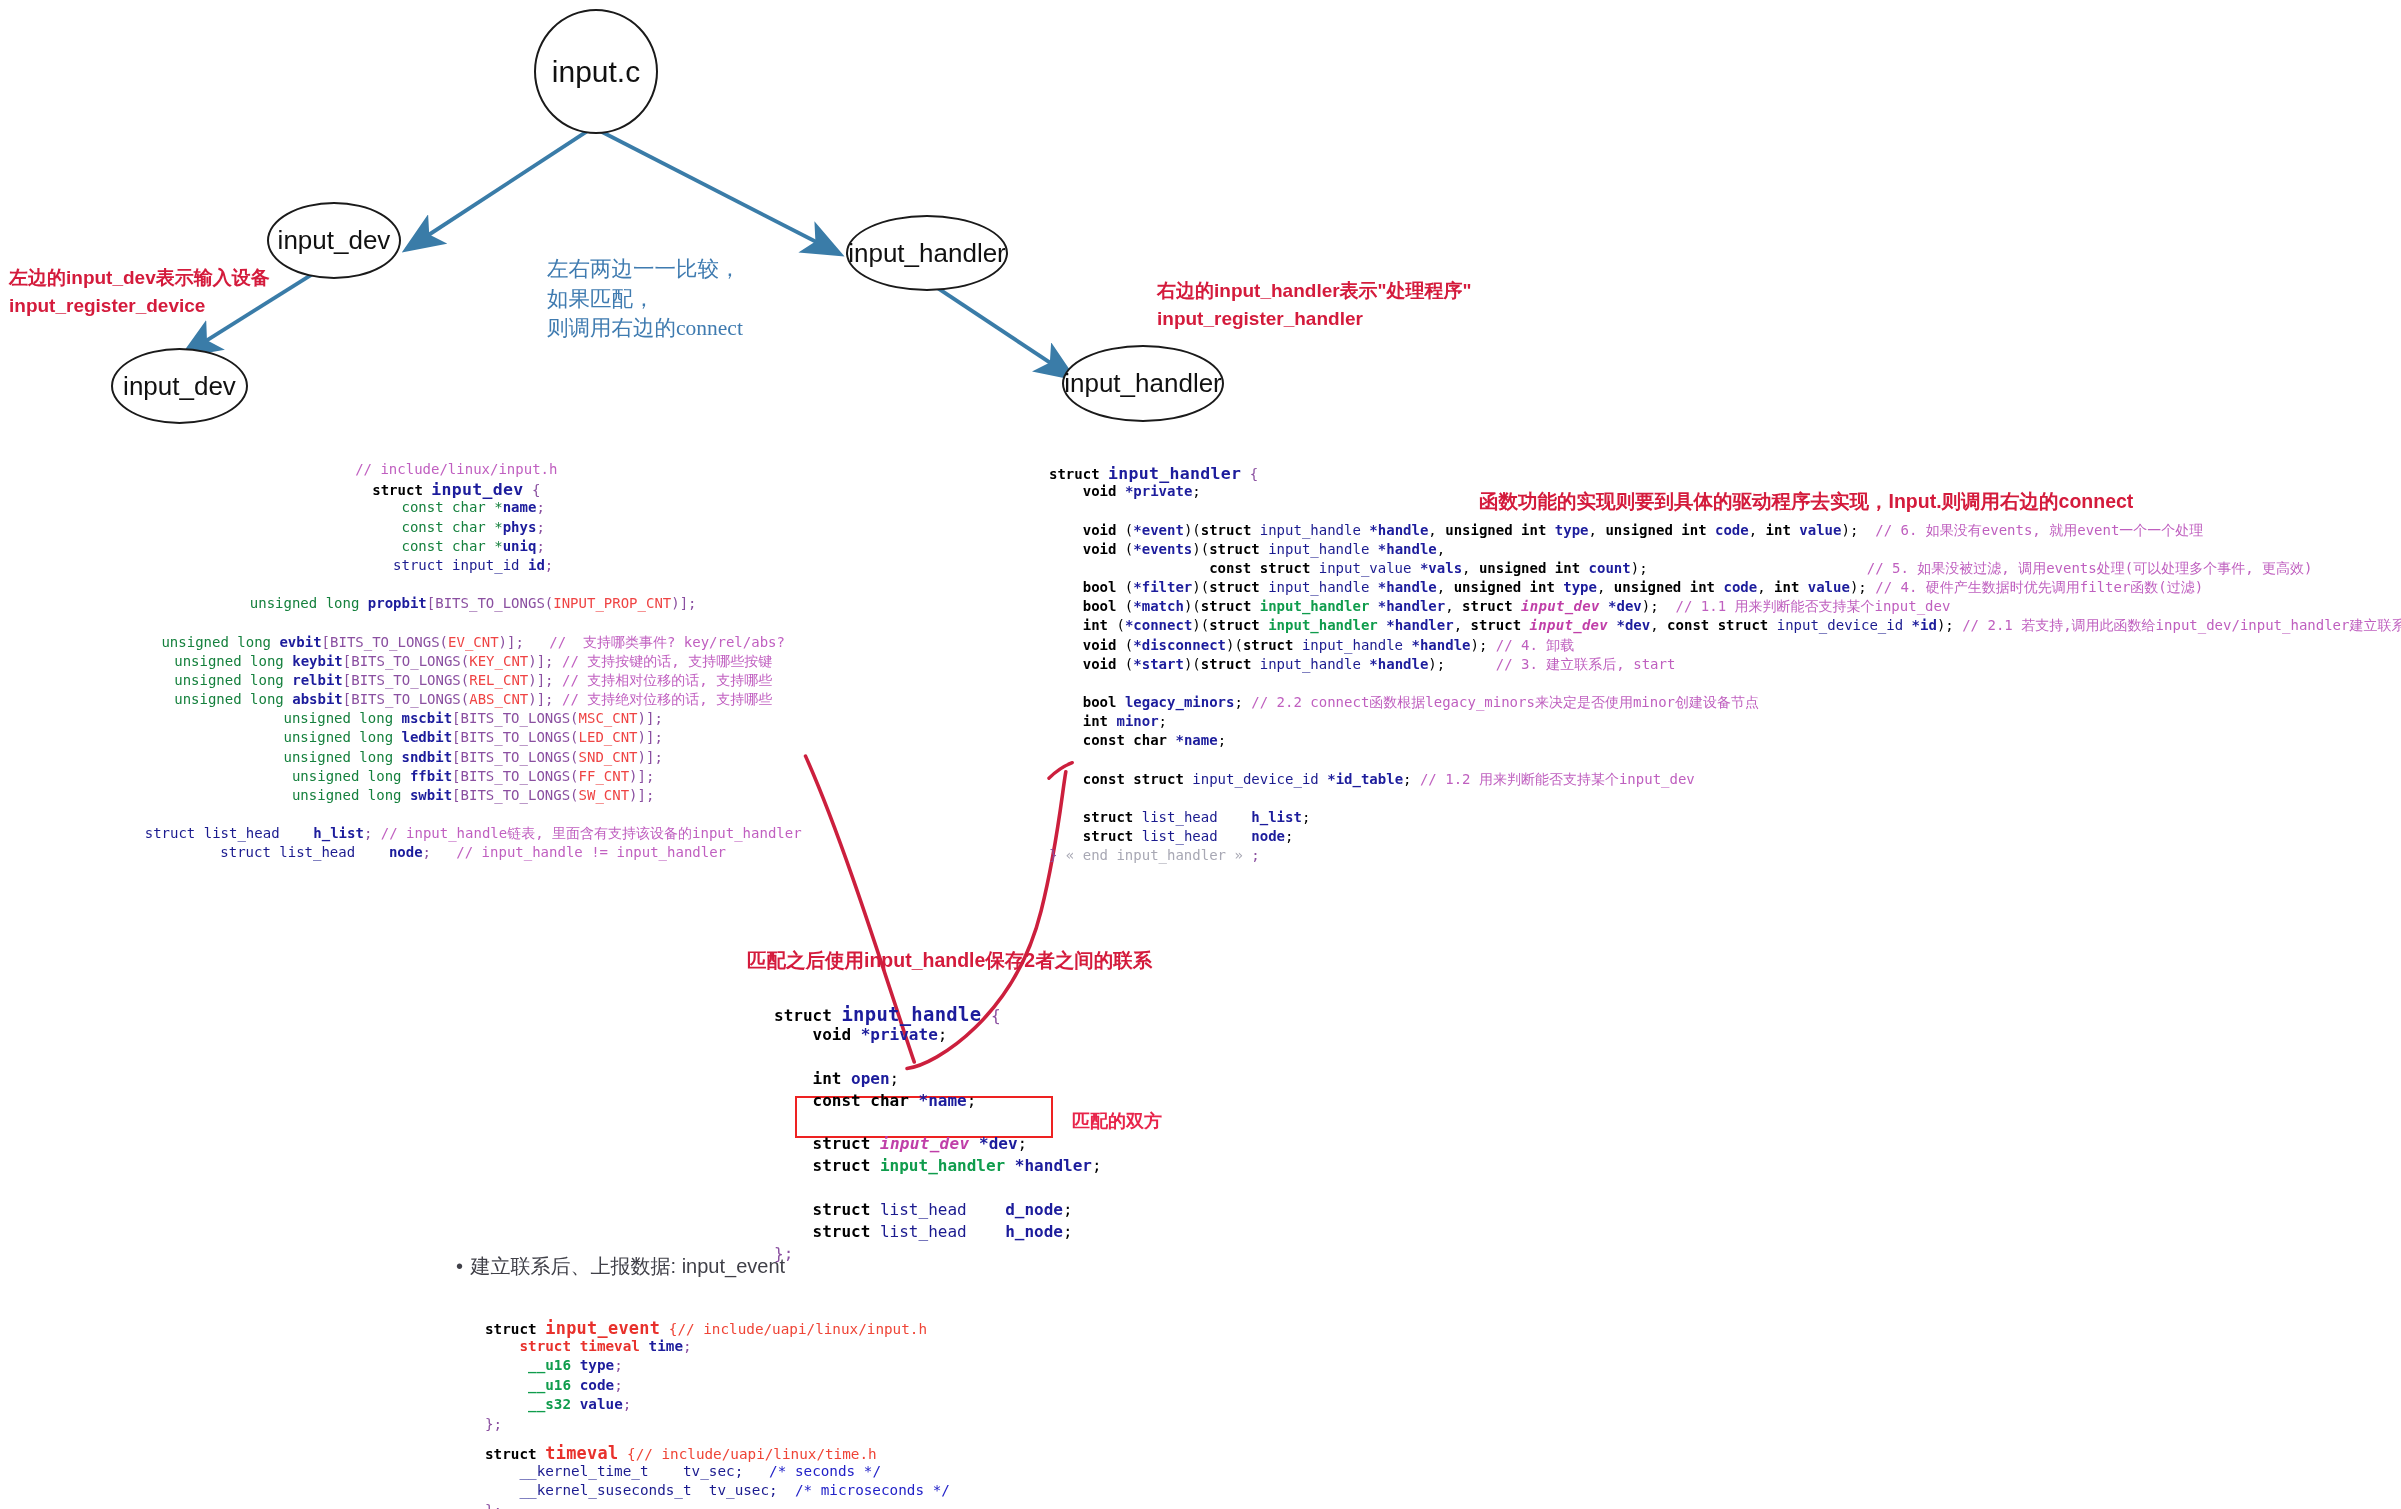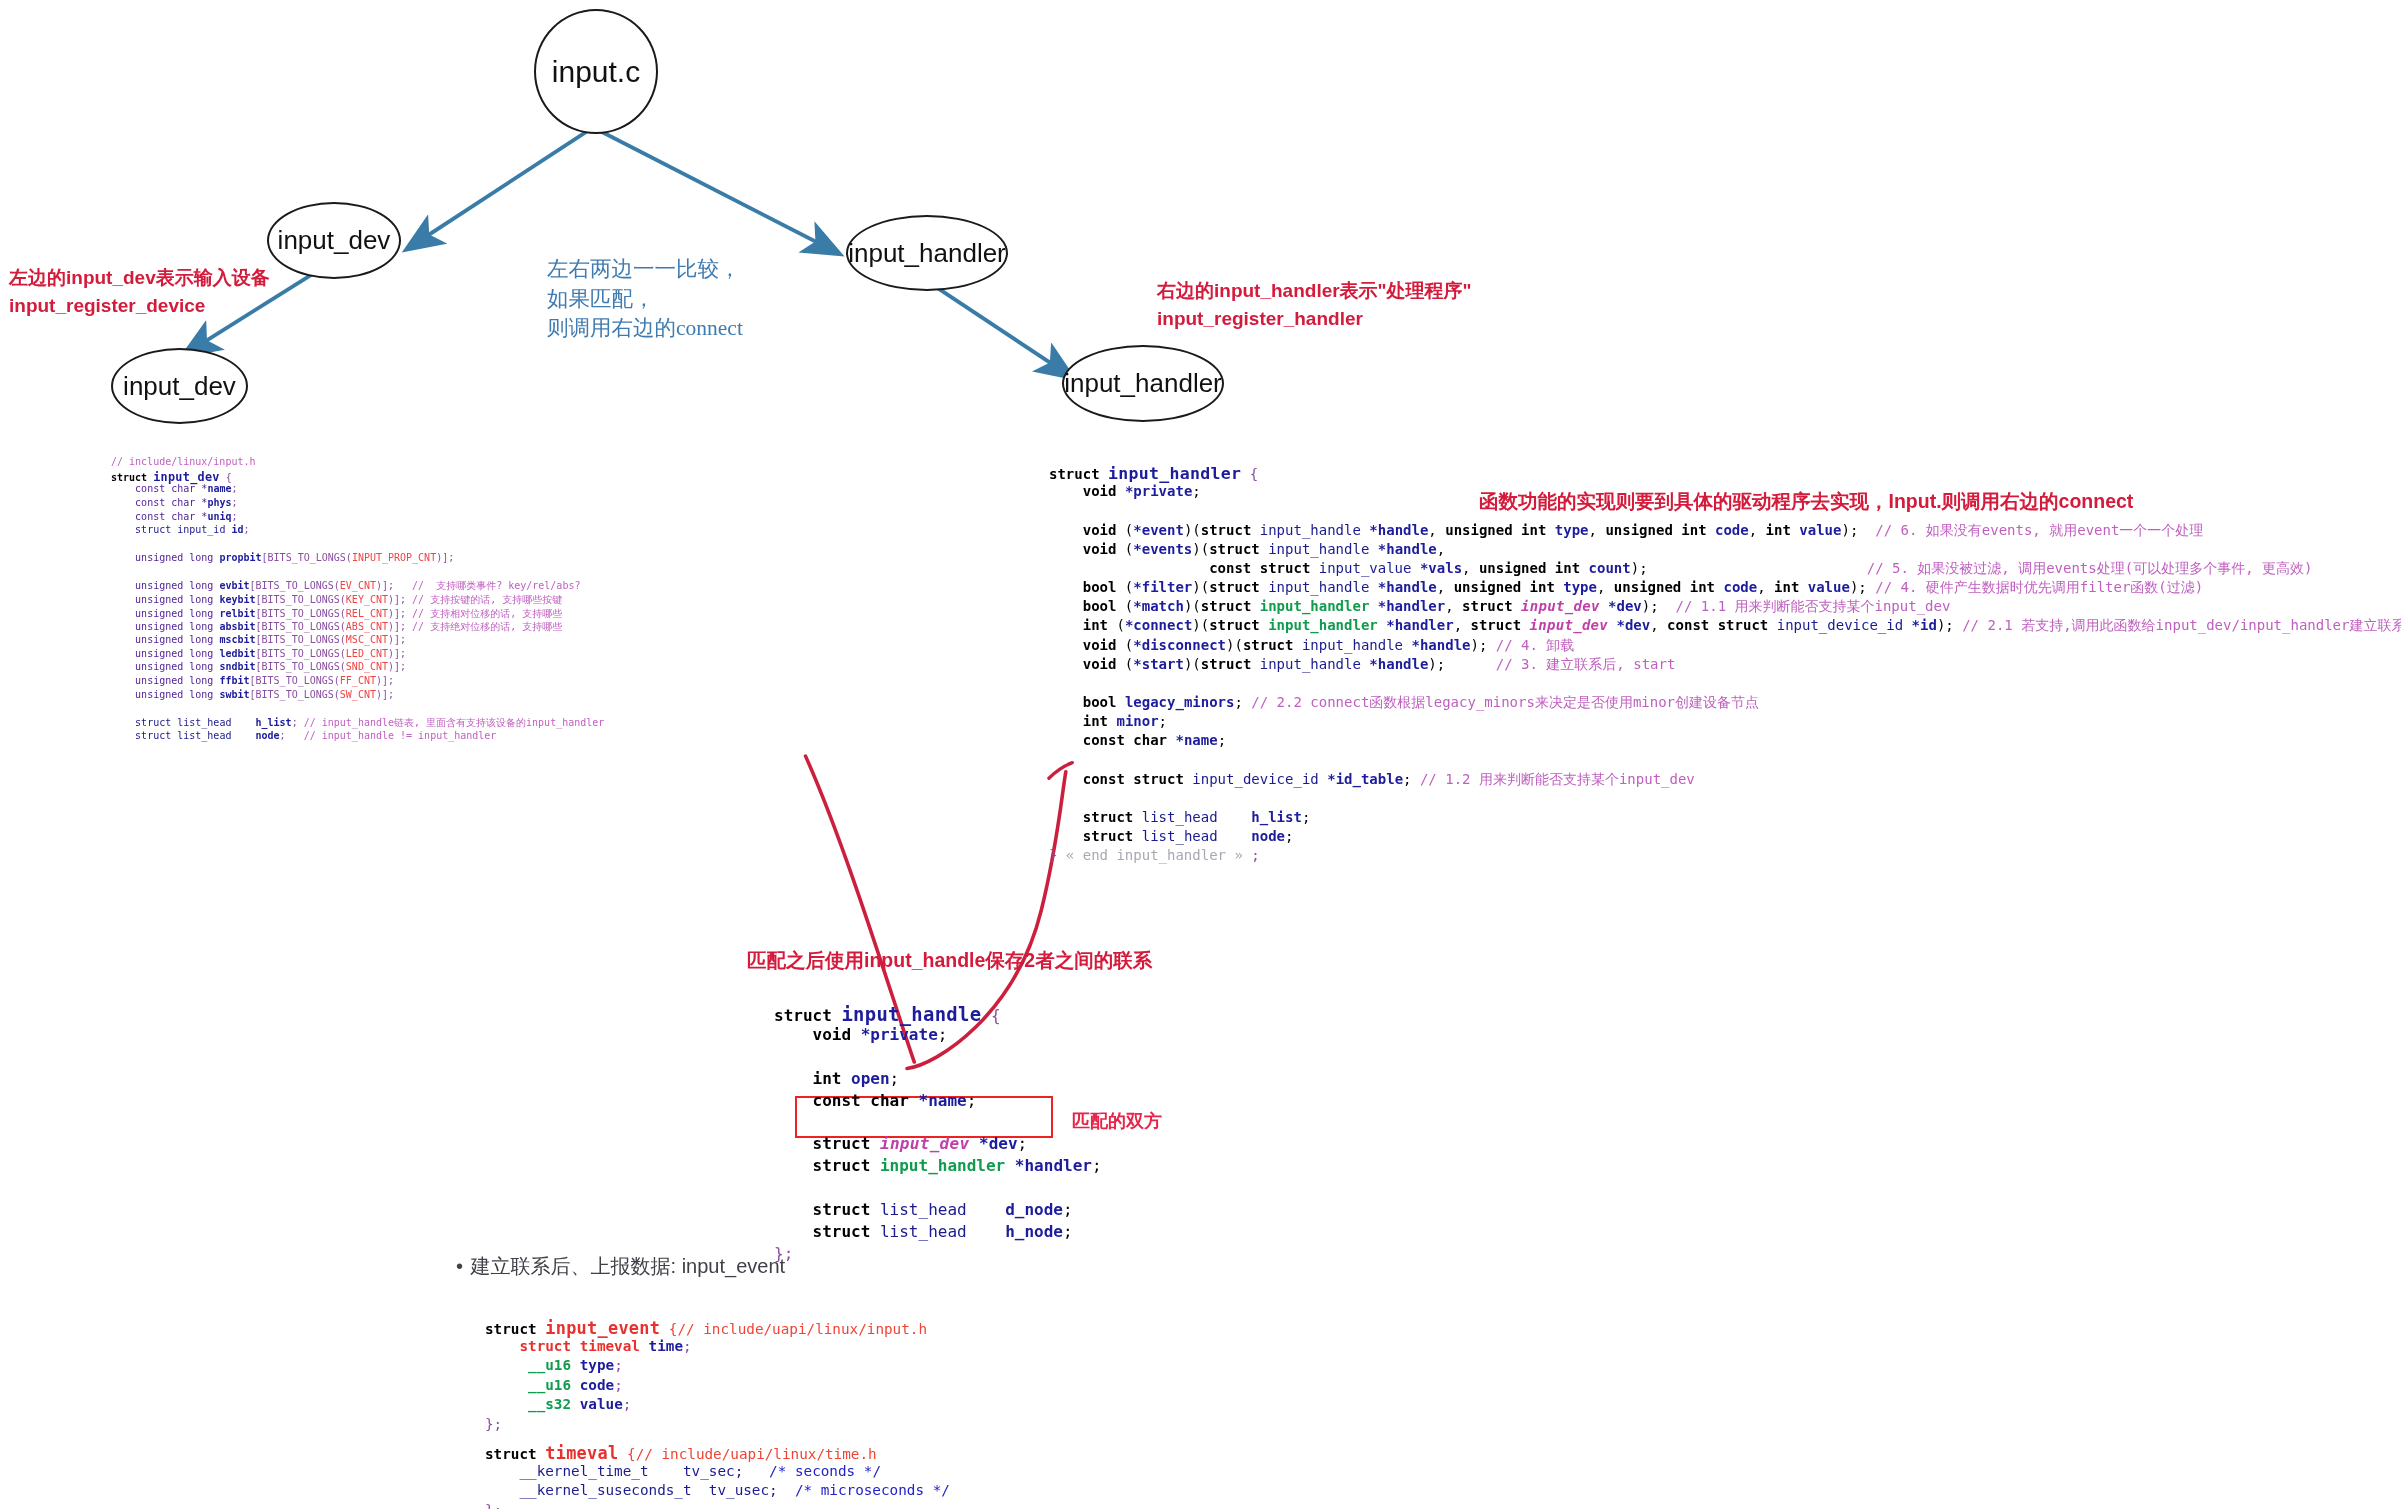--- a/index.html
+++ b/index.html
@@ -47,33 +47,33 @@
   }
 
   
   .code{
     position:absolute;
     font-family:"DejaVu Sans Mono","Liberation Mono",monospace;
     white-space:pre;
     z-index:2;
   }
   .code .ln{display:block;height:1.37em;}
-  .code-dev{left:111px;top:445px;font-size:10px;}
+  .code-dev{left:111px;top:445px;font-size:14px;text-align:center;}
   .code-handler{left:1049px;top:448px;font-size:14px;}
   .code-handle{left:774px;top:984px;font-size:16px;}
   .code-event{left:485px;top:1302px;font-size:14.3px;}
   .code-timeval{left:485px;top:1427px;font-size:14.3px;}
 
   
   .cm   {color:#c05fc0;}              
   .cm2  {color:#bf5fbf;}              
   .kw   {color:#000000;font-weight:bold;}   
   .kwn  {color:#1b1b8f;}              
   .ty   {color:#1c1c9c;font-weight:bold;font-size:1.18em;letter-spacing:0.3px;} 
-  .grn  {color:#4c1d95;}              
+  .grn  {color:#15803d;}              
   .grnb {color:#0f9c4c;font-weight:bold;}
   .id   {color:#1c1c9c;font-weight:bold;}   
   .macro{color:#ef4444;}
   .pur  {color:#8a4fa0;}              
   .gry  {color:#a8a8b4;}              
   .blu  {color:#2222c8;}              
   .red  {color:#e8312c;}              
   .redc {color:#ef4436;}
 
   

